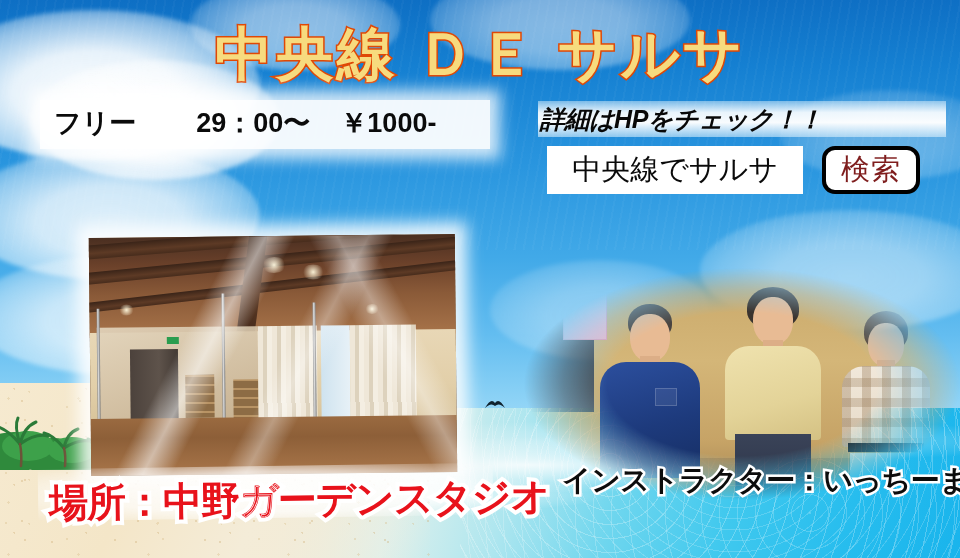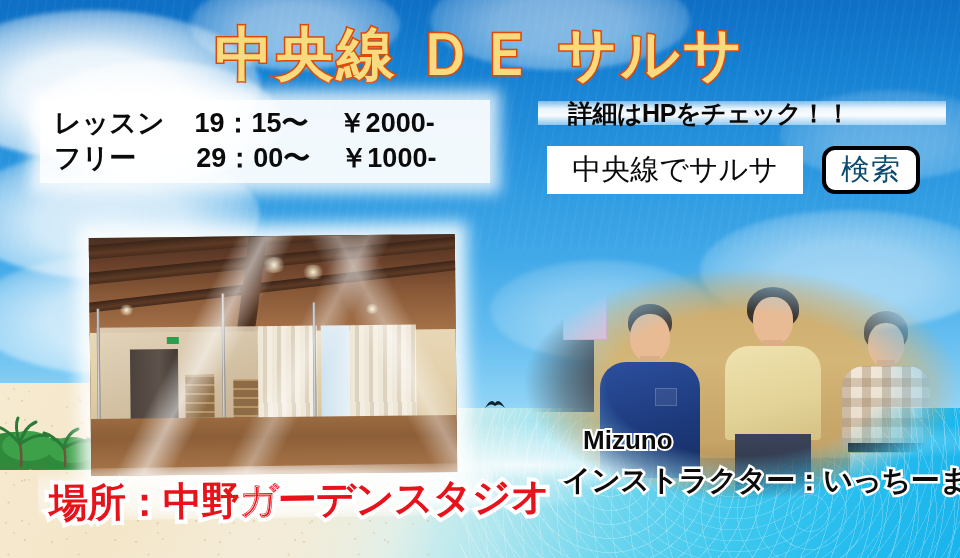--- a/index.html
+++ b/index.html
@@ -185,29 +185,30 @@
     letter-spacing: 0px;
   }
   .info-line .gap-lg { display:inline-block; width: 30px; }
 
   
   .hp-banner {
     position: absolute;
     left: 538px;
     top: 101px;
     width: 408px;
-    height: 24px;
+    height: 36px;
     display: flex;
     align-items: center;
-    padding-left: 30px;
+    padding-left: 2px;
     background: linear-gradient(to bottom,
        rgba(236,248,255,.45) 0%,
        rgba(250,253,255,.92) 32%,
        rgba(255,255,255,.97) 60%,
        rgba(228,245,255,.55) 100%);
+    font-style: italic;
   }
   .hp-banner-text {
     font-size: 25px;
     font-weight: 700;
     color: #080808;
     white-space: nowrap;
     letter-spacing: -0.5px;
   }
 
   .search-row {
@@ -239,21 +240,21 @@
     border: 4px solid #000;
     border-radius: 13px;
     background: #ffffff;
     display: flex;
     align-items: center;
     justify-content: center;
   }
   .search-btn-text {
     font-size: 29px;
     font-weight: 500;
-    color: #0c4a6e;
+    color: #7f1d1d;
     letter-spacing: 1px;
     white-space: nowrap;
   }
 
   .url-band {
     position: absolute;
     left: 538px;
     top: 204px;
     width: 412px;
     height: 38px;
@@ -507,23 +508,20 @@
   </svg>
 
   <svg class="bird" viewBox="0 0 22 16">
     <path d="M1 12 Q7 1 11 7 Q15 1 21 12 Q15 6 11 10 Q7 6 1 12 Z" fill="#10222e"></path>
   </svg>
 
   <div class="title">中央線 ＤＥ サルサ</div>
 
   <div class="info-panel">
     <div class="info-line">
-      <span>レッスン</span><span class="gap-lg"></span><span>19：15〜</span><span class="gap-lg"></span><span>￥2000-</span>
-    </div>
-    <div class="info-line">
       <span>フリー</span><span class="gap-lg"></span><span class="gap-lg"></span><span>29：00〜</span><span class="gap-lg"></span><span>￥1000-</span>
     </div>
   </div>
 
   <div class="hp-banner">
     <span class="hp-banner-text">詳細はHPをチェック！！</span>
   </div>
 
   <div class="search-row">
     <div class="search-box">
@@ -599,19 +597,18 @@
                repeating-linear-gradient(90deg, rgba(150,120,85,.35) 0 9px, rgba(255,255,255,0) 9px 20px),
                repeating-linear-gradient(0deg, rgba(150,120,85,.3) 0 9px, rgba(255,255,255,0) 9px 20px),
                linear-gradient(#f1e8da,#e6dac7);
              border-radius:22px 22px 4px 4px;"></div>
         <div class="p-body" style="top:71%; width:76px; height:9px; background:#17181c;"></div>
         <div class="p-body" style="top:76%; width:72px; height:24%; background:linear-gradient(to bottom,#ded5c3,#cbc0aa);"></div>
       </div>
     </div>
   </div>
 
-  <div class="mizuno-label">Mizuno</div>
   <div class="instructor-label">インストラクター：いっちーまなみ</div>
 
   <div class="venue-glow"></div>
   <div class="venue-label">場所：中野ガーデンスタジオ</div>
 
 </div>
 
 </body></html>

